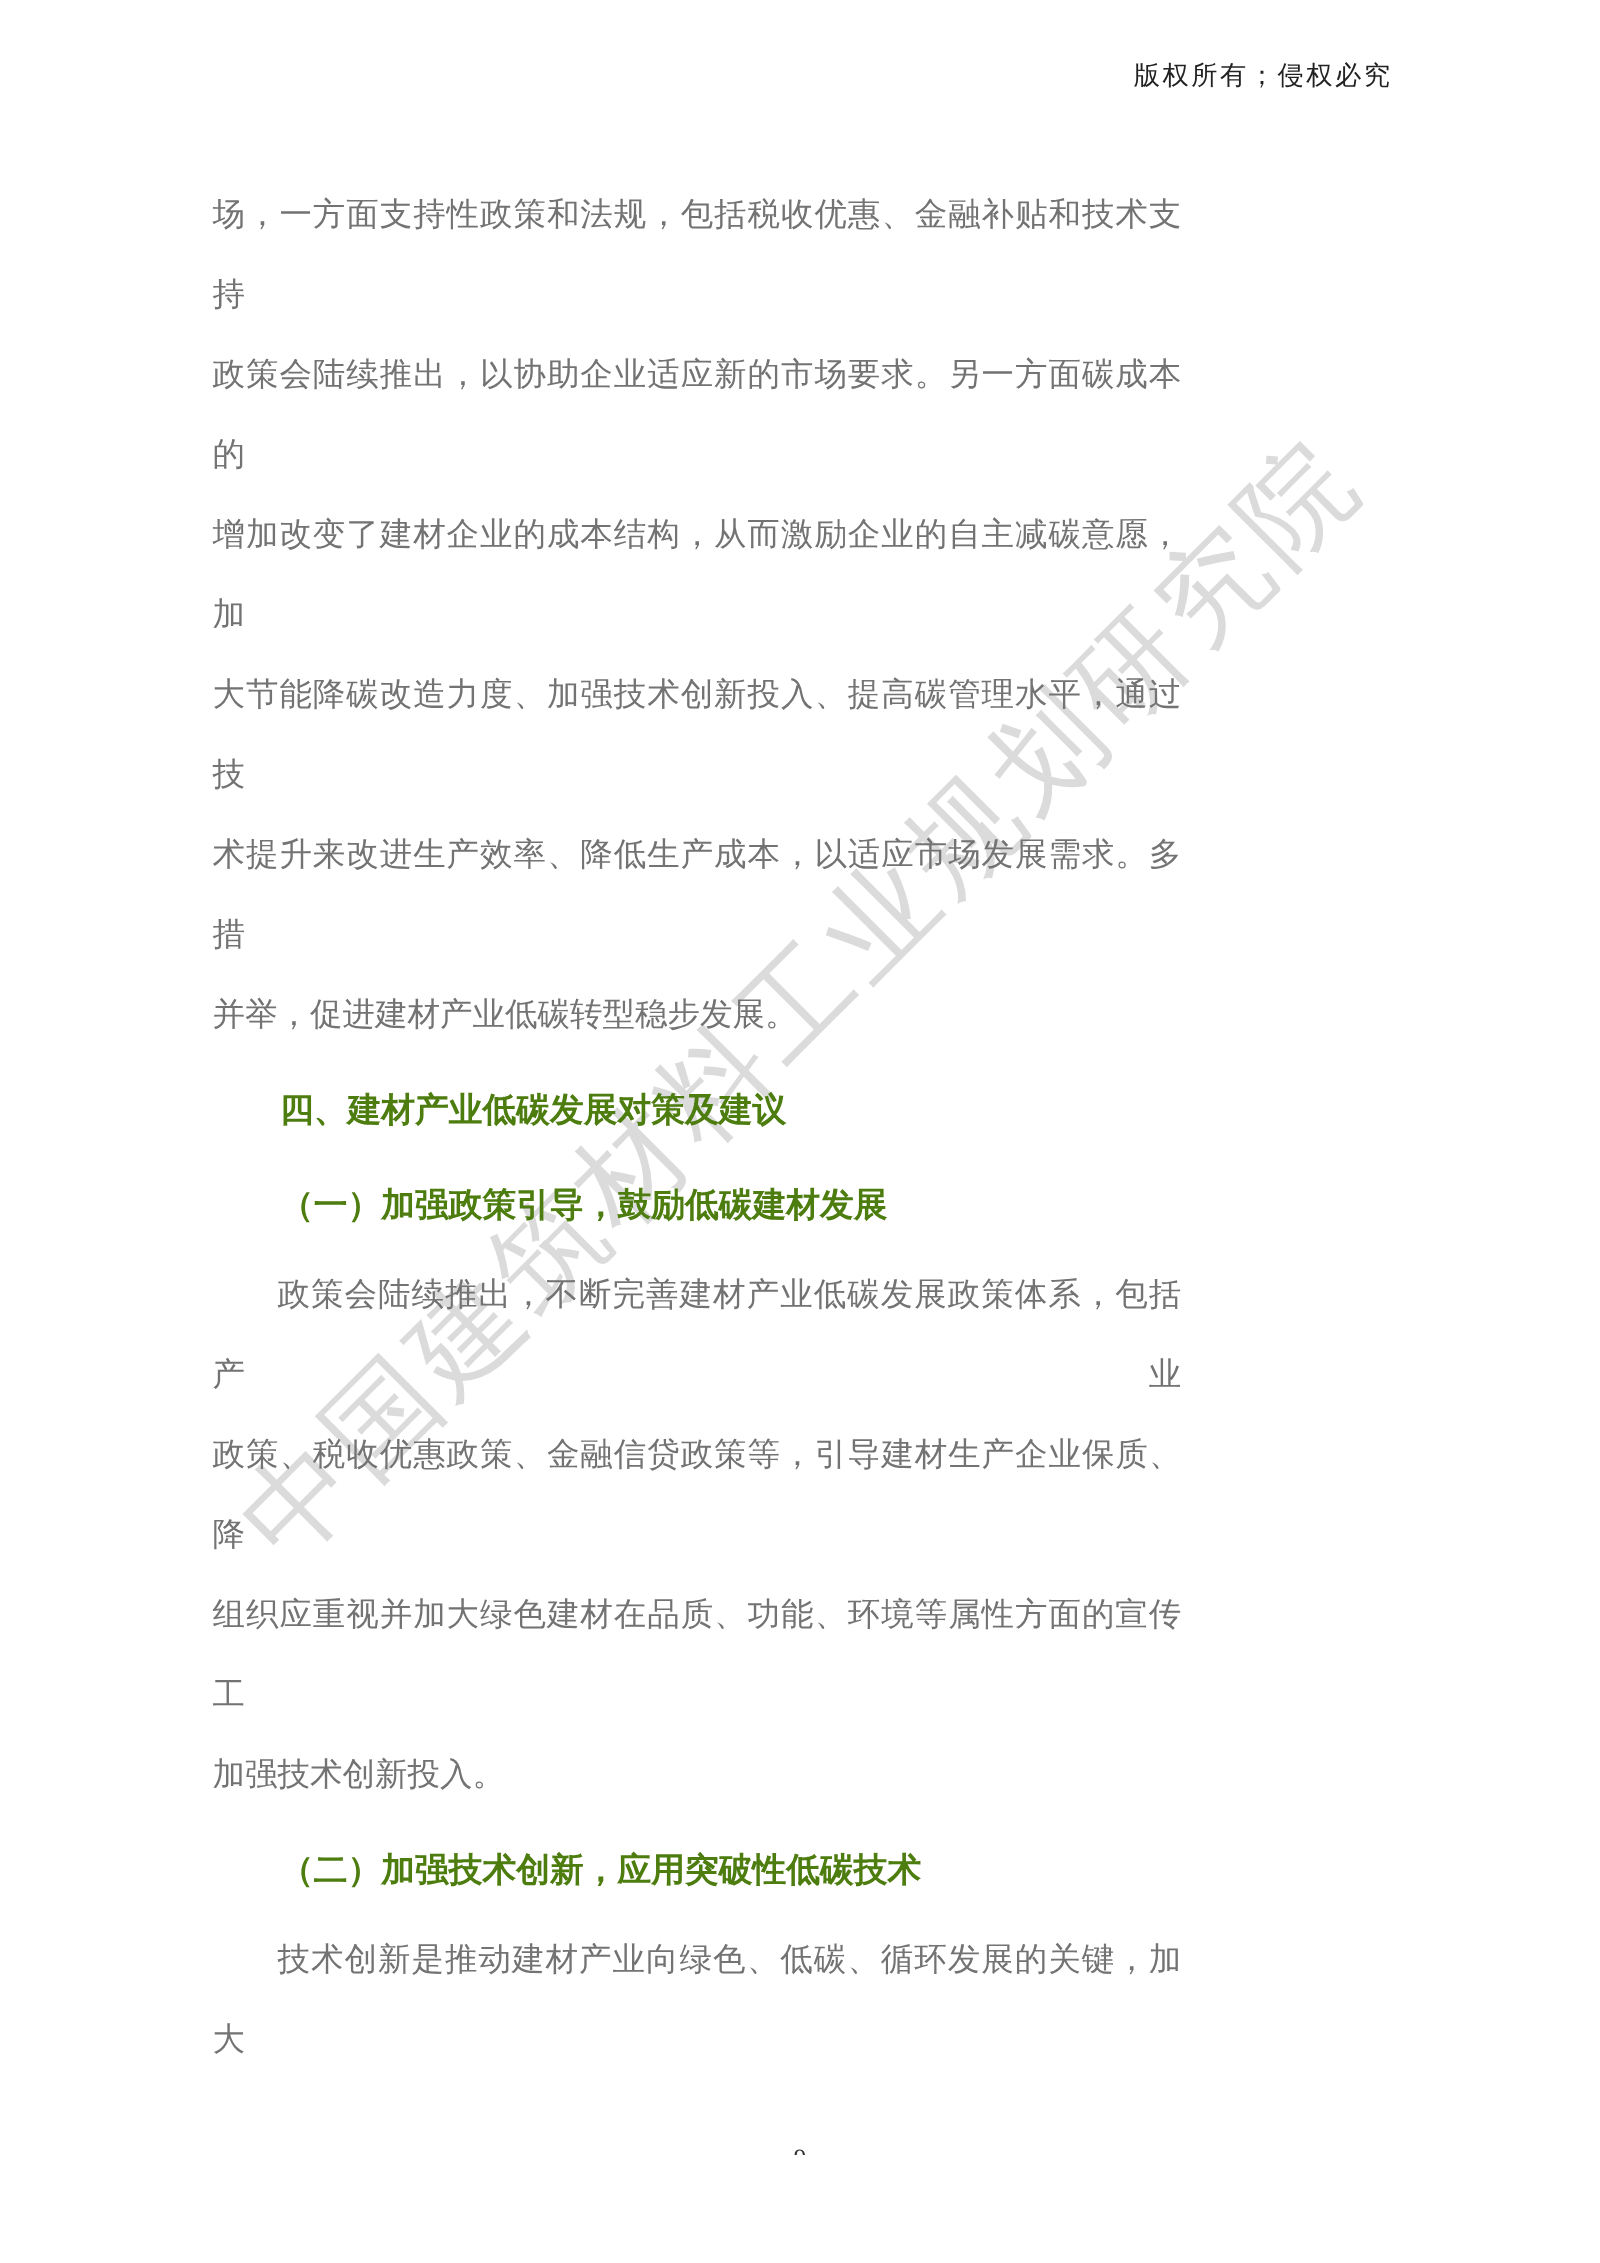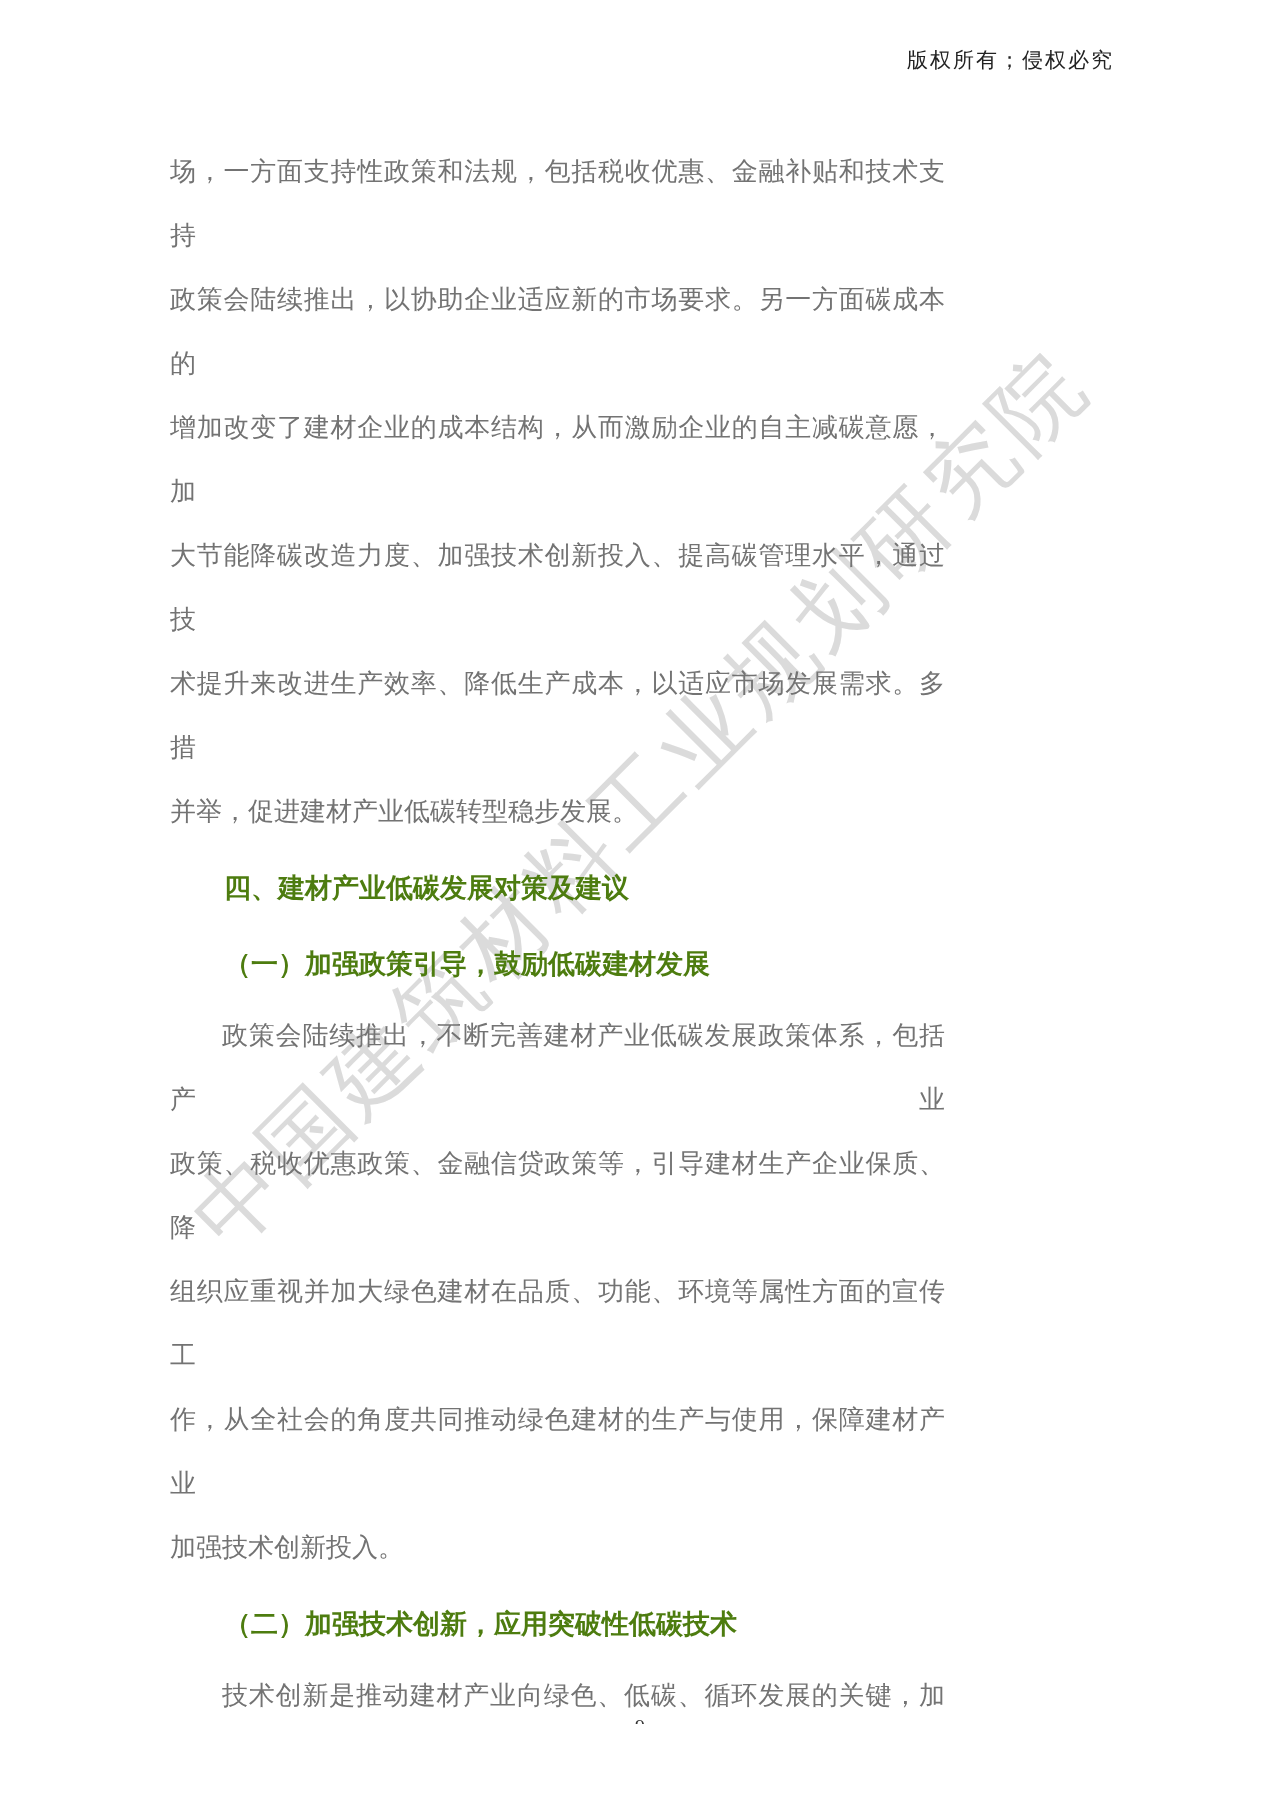--- a/index.html
+++ b/index.html
@@ -103,21 +103,20 @@
     </div>
 
     <div class="heading">四、建材产业低碳发展对策及建议</div>
 
     <div class="heading">（一）加强政策引导，鼓励低碳建材发展</div>
 
     <div style="margin-top: 8px;">
       <div class="body-line indent">政策会陆续推出，不断完善建材产业低碳发展政策体系，包括产业</div>
       <div class="body-line">政策、税收优惠政策、金融信贷政策等，引导建材生产企业保质、降</div>
       <div class="body-line">组织应重视并加大绿色建材在品质、功能、环境等属性方面的宣传工</div>
-      <div class="body-line">作，从全社会的角度共同推动绿色建材的生产与使用，保障建材产业</div>
       <div class="body-line last">加强技术创新投入。</div>
     </div>
 
     <div class="heading">（二）加强技术创新，应用突破性低碳技术</div>
 
     <div style="margin-top: 8px;">
       <div class="body-line indent">技术创新是推动建材产业向绿色、低碳、循环发展的关键，加大</div>
 
     </div>
 

